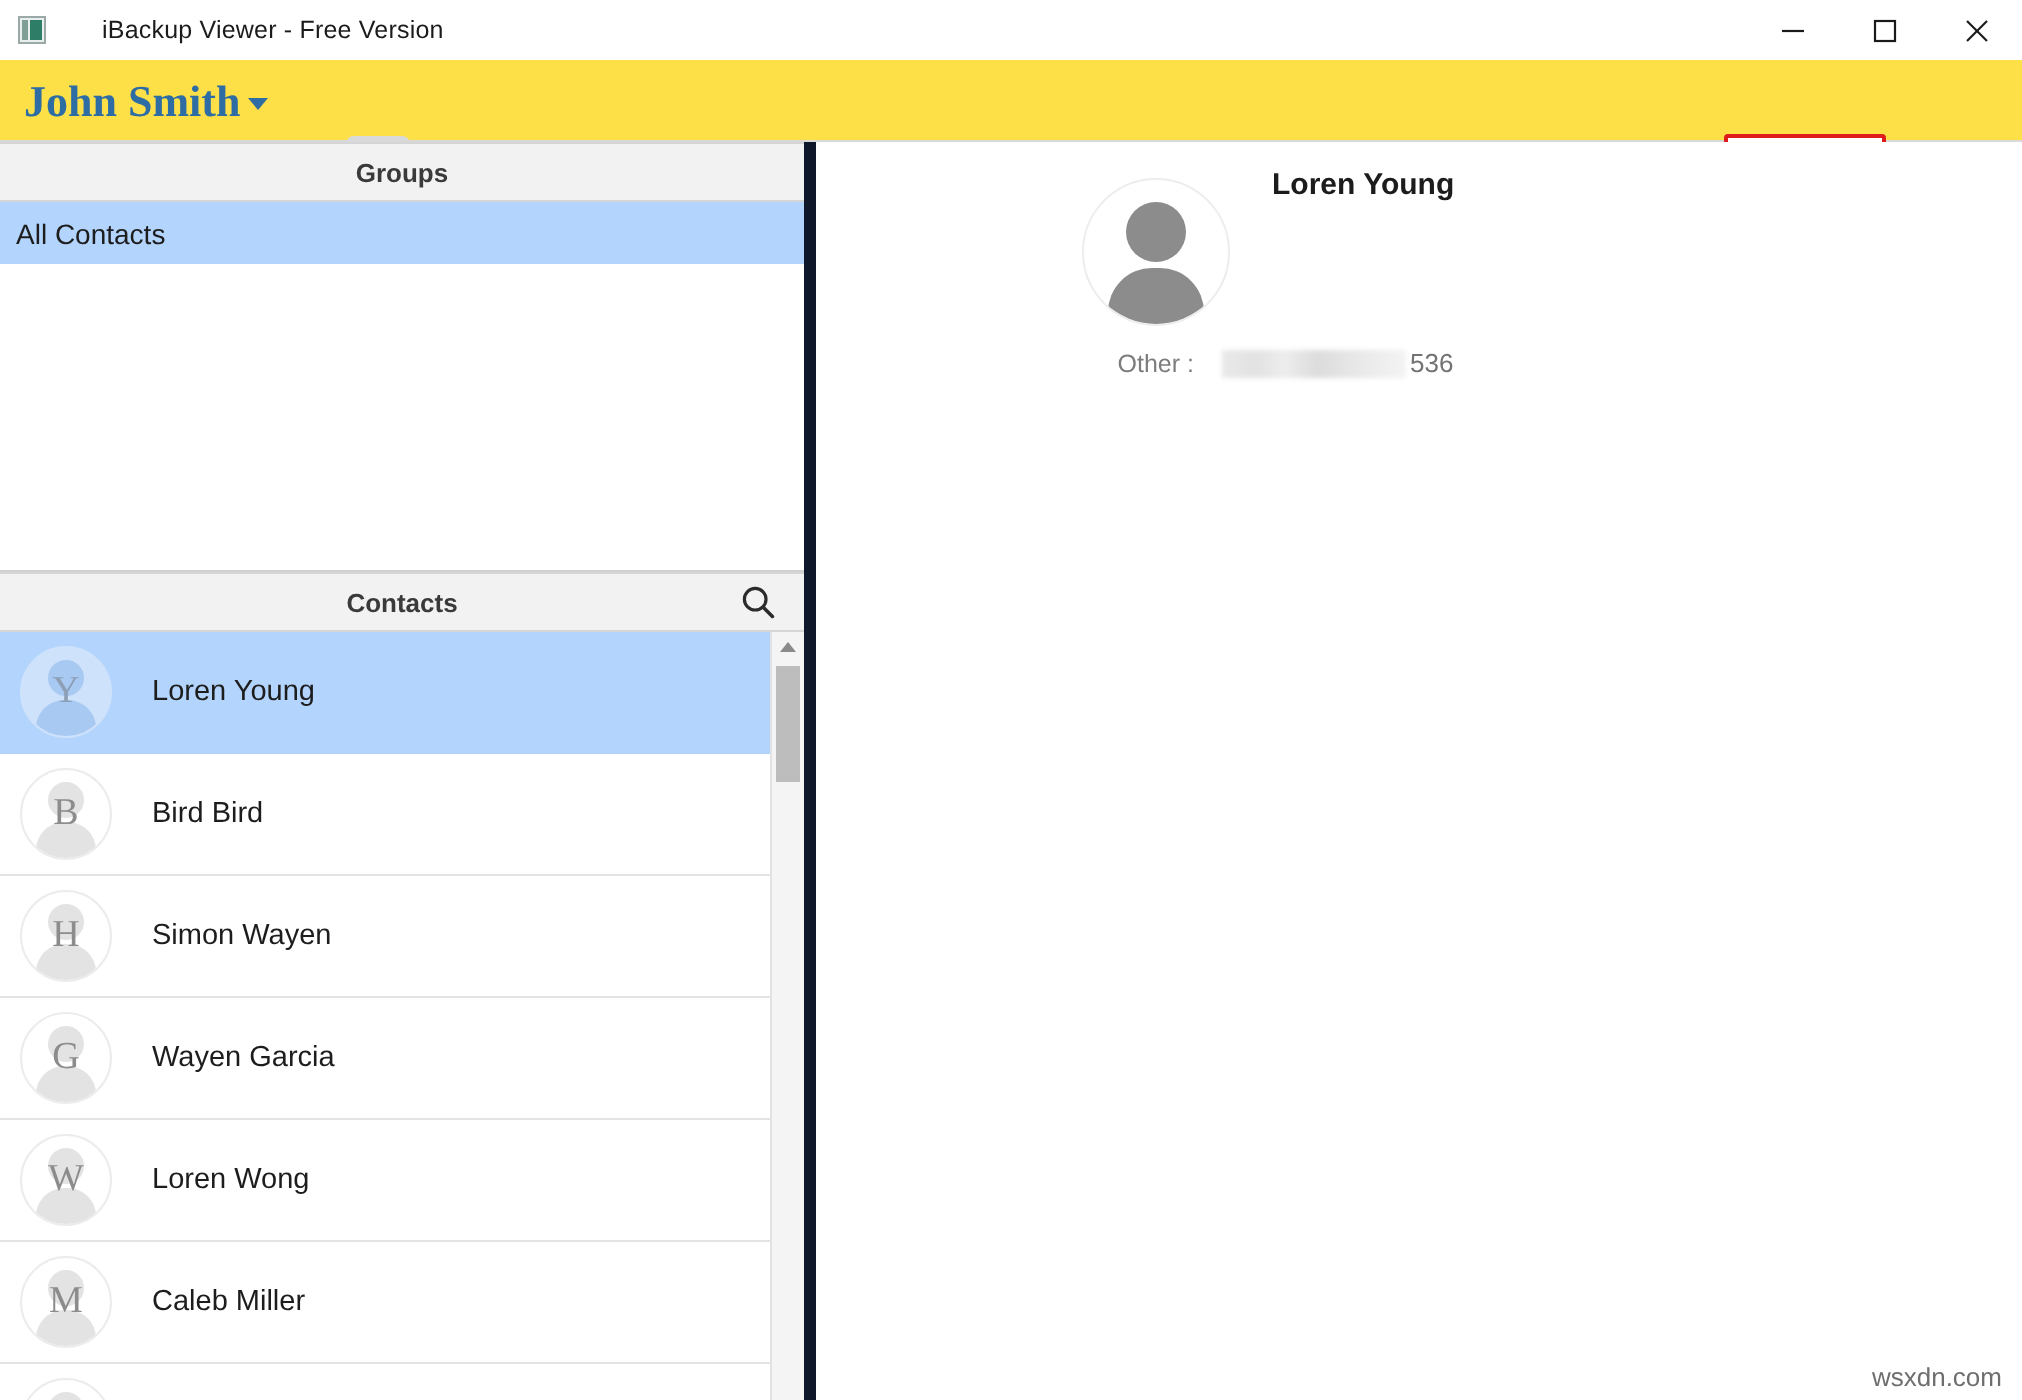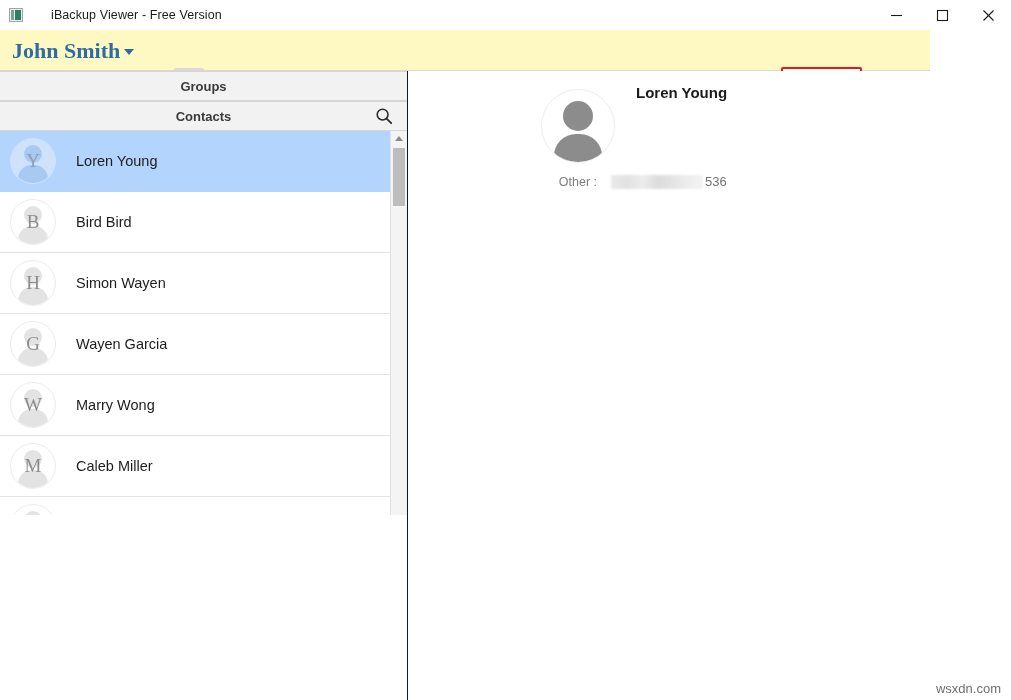--- a/index.html
+++ b/index.html
@@ -49,22 +49,22 @@
   .win-btn {
     width: 46px; height: 30px;
     display: flex; align-items: center; justify-content: center;
     color: #1a1a1a;
   }
   .win-btn svg { display: block; }
 
   
   .toolbar {
     position: absolute; left: 0; top: 30px;
-    width: 930px; height: 41px;
-    background: #fef9c3;
+    width: 1011px; height: 41px;
+    background: #fde047;
     border-bottom: 1px solid #d9d9d9;
     box-sizing: border-box;
   }
   .user-title {
     position: absolute; left: 12px; top: 8px;
     font-family: "Liberation Serif", serif;
     font-size: 22px;
     font-weight: bold;
     color: #2e6da4;
     white-space: nowrap;
@@ -136,21 +136,21 @@
   .hamburger i {
     display: block; width: 20px; height: 2.4px;
     background: #2a2e35; margin-bottom: 4px; border-radius: 1px;
   }
 
   
   .left-col {
     position: absolute; left: 0; top: 71px;
     width: 408px; height: 629px;
     background: #ffffff;
-    border-right: 1px solid #0f172a;
+    border-right: 6px solid #0f172a;
     box-sizing: border-box;
   }
   .panel-header {
     position: relative;
     height: 28px;
     background: #f2f2f2;
     border-bottom: 1px solid #d5d5d5;
     display: flex; align-items: center; justify-content: center;
   }
   .panel-header .ph-title {
@@ -380,20 +380,25 @@
         <i></i>
     </div>
   </div>
 
   <div class="left-col">
 
     <div class="panel-header groups-header">
       <span class="ph-title">Groups</span>
     </div>
 
+    <div class="groups-list">
+      <div class="group-row selected">
+        <span>All Contacts</span>
+      </div>
+    </div>
 
     <div class="panel-header contacts-header">
       <span class="ph-title">Contacts</span>
       <span class="search-icon">
         <svg width="18" height="18" viewBox="0 0 18 18">
           <circle cx="7.6" cy="7.6" r="5.4" fill="none" stroke="#2b2b2b" stroke-width="1.6"></circle>
           <line x1="11.6" y1="11.6" x2="16.2" y2="16.2" stroke="#2b2b2b" stroke-width="1.8" stroke-linecap="round"></line>
         </svg>
       </span>
     </div>
@@ -435,21 +440,21 @@
         </div>
         <div class="contact-name">Wayen Garcia</div>
       </div>
 
       <div class="contact-row">
         <div class="avatar">
           <div class="head"></div>
             <div class="body"></div>
           <div class="initial">W</div>
         </div>
-        <div class="contact-name">Marry Wong</div>
+        <div class="contact-name">Loren Wong</div>
       </div>
 
       <div class="contact-row">
         <div class="avatar">
           <div class="head"></div>
             <div class="body"></div>
           <div class="initial">M</div>
         </div>
         <div class="contact-name">Caleb Miller</div>
       </div>

